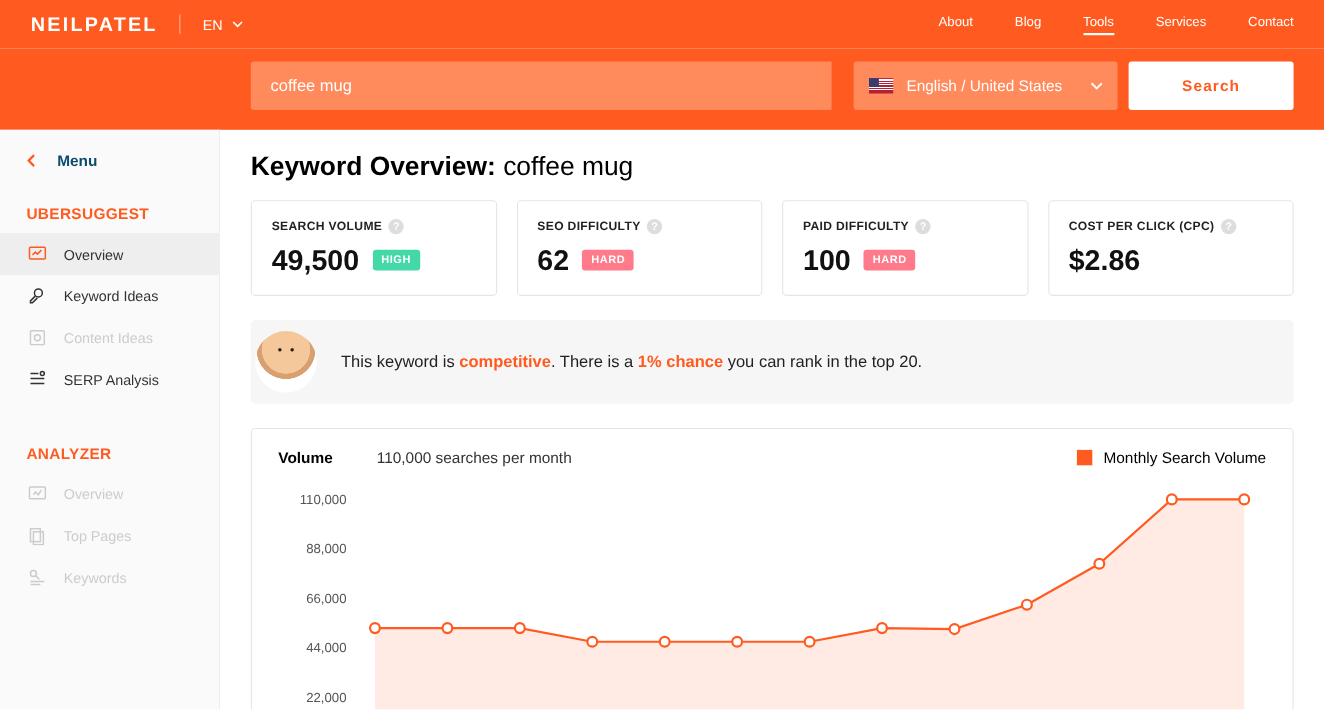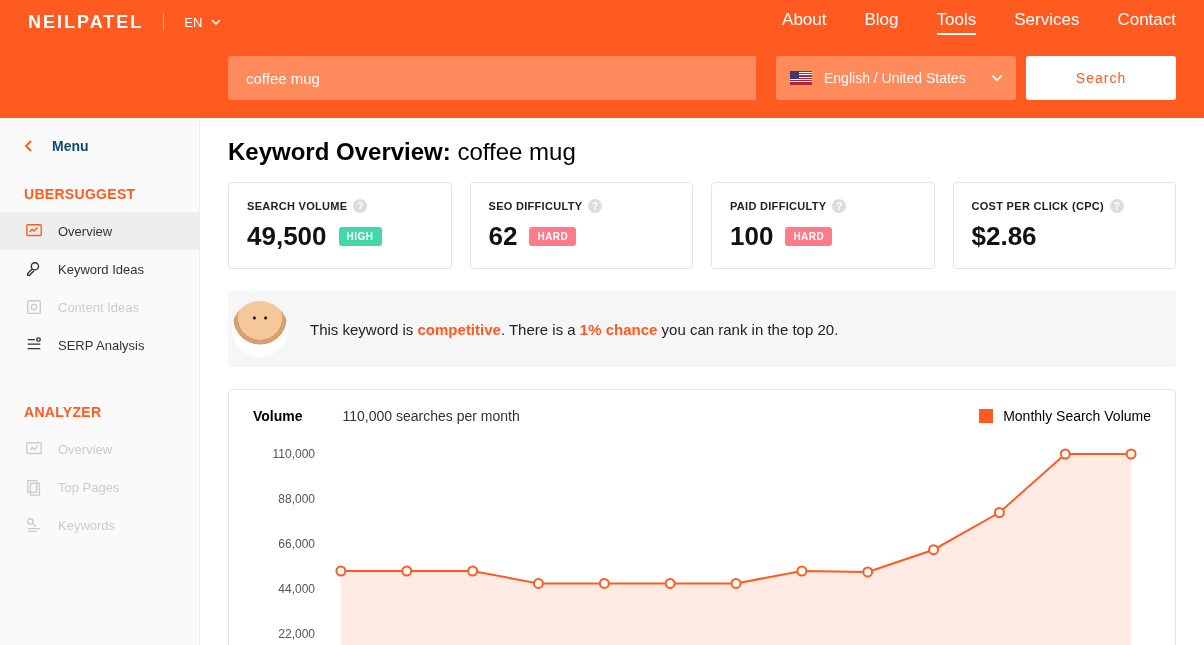--- a/index.html
+++ b/index.html
@@ -4,32 +4,32 @@
 <style>
 * { margin: 0; padding: 0; box-sizing: border-box; }
 body { font-family: -apple-system, BlinkMacSystemFont, "Segoe UI", Arial, sans-serif; background: #fff; width: 1204px; height: 645px; overflow: hidden; }
 
 .header { background: #ff5a1f; height: 44px; display: flex; align-items: center; padding: 0 28px; color: #fff; }
 .logo { font-size: 18px; font-weight: 700; letter-spacing: 2px; }
 .vdiv { width: 1px; height: 18px; background: rgba(255,255,255,0.5); margin: 0 20px; }
 .lang { display: flex; align-items: center; gap: 8px; font-size: 13px; cursor: pointer; }
 .lang svg { width: 12px; height: 12px; }
 .nav { margin-left: auto; display: flex; gap: 38px; }
-.nav-item { color: #fff; font-size: 17px; cursor: pointer; padding-bottom: 3px; }
+.nav-item { color: #fff; font-size: 12px; cursor: pointer; padding-bottom: 3px; }
 .nav-item.active { border-bottom: 2px solid #fff; }
 
 .searchbar-wrap { background: #ff5a1f; padding: 12px 28px 18px 228px; }
 .searchbar { display: flex; gap: 0; height: 44px; }
 .search-input { flex: 1; background: #ff8a5c; border: none; color: #fff; font-size: 15px; padding: 0 18px; border-radius: 3px 0 0 3px; outline: none; }
 .search-input::placeholder { color: #fff; }
 .locale-sel { width: 240px; background: #ff8a5c; color: #fff; display: flex; align-items: center; padding: 0 14px; gap: 12px; font-size: 14px; cursor: pointer; position: relative; margin-left: 20px; border-radius: 3px; }
 .locale-sel svg.chev { position: absolute; right: 12px; width: 14px; height: 14px; }
 .flag { width: 22px; height: 14px; background: linear-gradient(to bottom, #b22234 0%, #b22234 8%, #fff 8%, #fff 16%, #b22234 16%, #b22234 24%, #fff 24%, #fff 32%, #b22234 32%, #b22234 40%, #fff 40%, #fff 48%, #b22234 48%, #b22234 56%, #fff 56%, #fff 64%, #b22234 64%, #b22234 72%, #fff 72%, #fff 80%, #b22234 80%); position: relative; }
 .flag::before { content: ''; position: absolute; top:0; left:0; width: 9px; height: 8px; background:#3c3b6e; }
-.search-btn { width: 150px; background: #fff; color: #ff5a1f; font-weight: 400; font-size: 14px; letter-spacing: 1px; border: none; cursor: pointer; margin-left: 10px; border-radius: 3px; }
+.search-btn { width: 150px; background: #fff; color: #ff5a1f; font-weight: 700; font-size: 14px; letter-spacing: 1px; border: none; cursor: pointer; margin-left: 10px; border-radius: 3px; }
 
 .layout { display: flex; height: calc(645px - 44px - 74px); }
 .sidebar { width: 200px; background: #fafafa; border-right: 1px solid #eee; padding: 20px 0; }
 .menu-back { display: flex; align-items: center; gap: 18px; padding: 0 24px 18px; color: #0c4a6e; font-weight: 700; font-size: 14px; cursor: pointer; }
 .menu-back svg { width: 10px; height: 14px; }
 .section-title { color: #ff5a1f; font-weight: 800; font-size: 14px; padding: 14px 24px 10px; letter-spacing: 0.3px; }
 .side-item { display: flex; align-items: center; gap: 14px; padding: 10px 24px; font-size: 13px; color: #333; cursor: pointer; }
 .side-item.active { background: #eee; }
 .side-item.disabled { color: #ccc; }
 .side-item .sicon { width: 20px; height: 18px; color: inherit; display: flex; align-items: center; }

